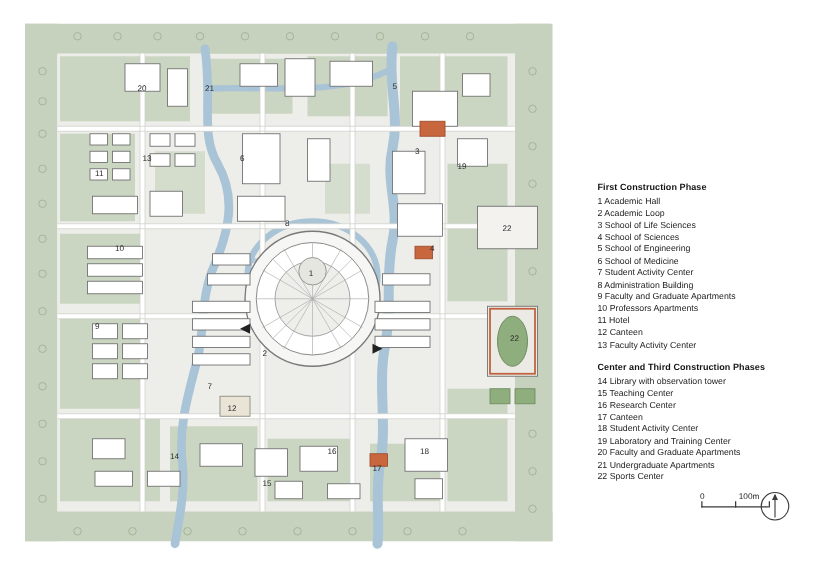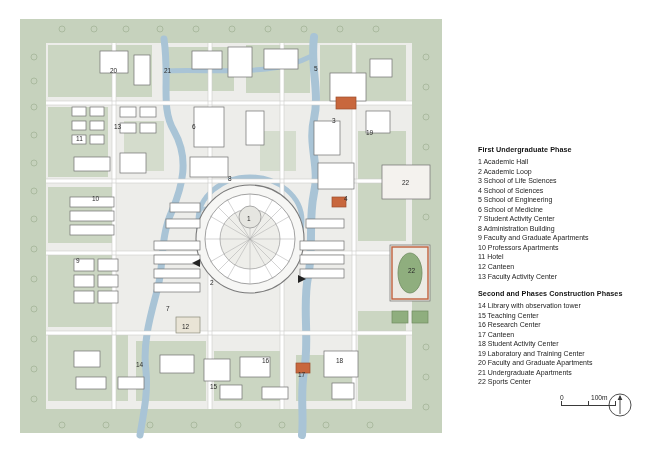--- a/index.html
+++ b/index.html
@@ -341,40 +341,40 @@
       <g fill="#222222">
         <polygon points="178,252 186,248 186,256"></polygon>
         <polygon points="292,268 284,264 284,272"></polygon>
       </g>
     </g>
   </svg>
 </div>
 
 <div id="legend-panel">
 
-  <div class="legend-title">First Undergraduate Phase</div>
+  <div class="legend-title">First Construction Phase</div>
   <ul class="legend-list">
     <li>1 Academic Hall</li>
     <li>2 Academic Loop</li>
     <li>3 School of Life Sciences</li>
     <li>4 School of Sciences</li>
     <li>5 School of Engineering</li>
     <li>6 School of Medicine</li>
     <li>7 Student Activity Center</li>
     <li>8 Administration Building</li>
     <li>9 Faculty and Graduate Apartments</li>
     <li>10 Professors Apartments</li>
     <li>11 Hotel</li>
     <li>12 Canteen</li>
     <li>13 Faculty Activity Center</li>
   </ul>
 
   <div class="legend-gap"></div>
 
-  <div class="legend-title">Second and Phases Construction Phases</div>
+  <div class="legend-title">Center and Third Construction Phases</div>
   <ul class="legend-list">
     <li>14 Library with observation tower</li>
     <li>15 Teaching Center</li>
     <li>16 Research Center</li>
     <li>17 Canteen</li>
     <li>18 Student Activity Center</li>
     <li>19 Laboratory and Training Center</li>
     <li>20 Faculty and Graduate Apartments</li>
     <li>21 Undergraduate Apartments</li>
     <li>22 Sports Center</li>

